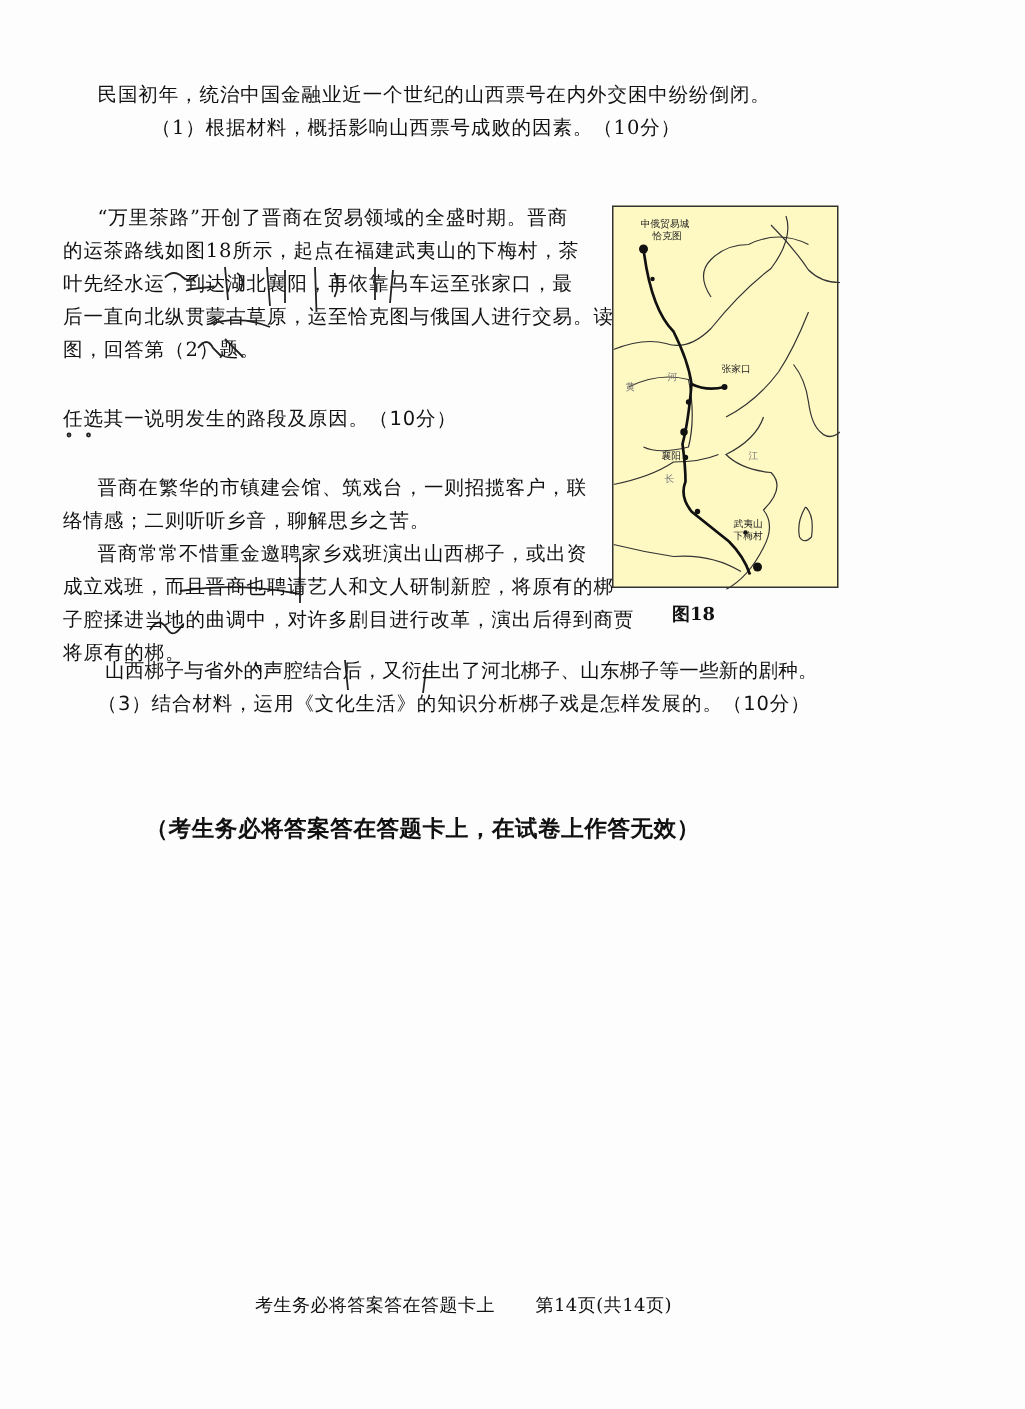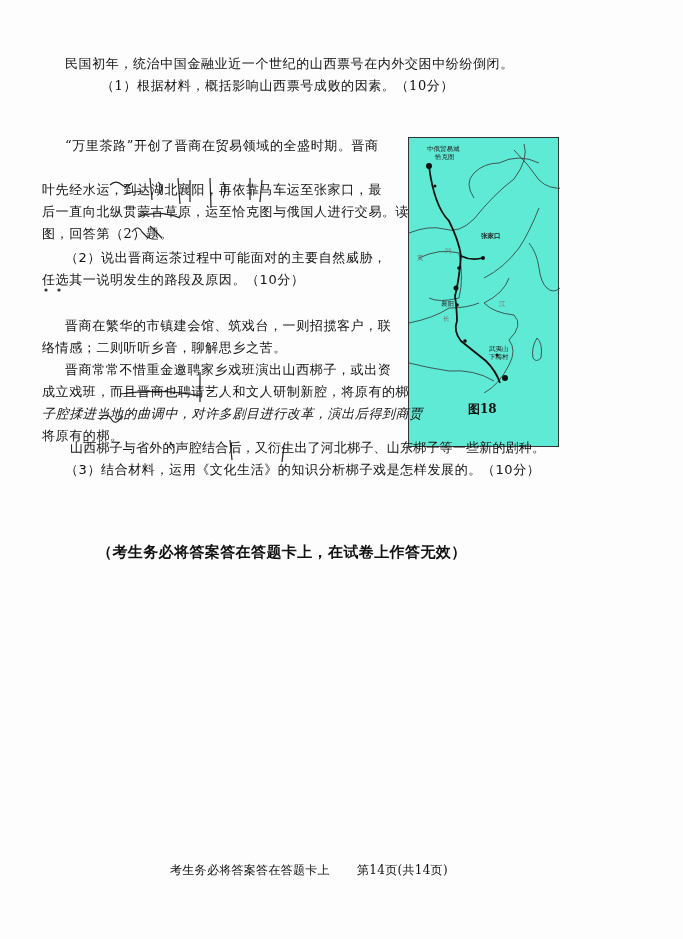--- a/index.html
+++ b/index.html
@@ -16,46 +16,46 @@
     .sans { font-family: "DejaVu Sans", "Liberation Sans", sans-serif; }
     .notice {
       position: absolute; left: 97px; top: 543px; font-size: 15px; font-weight: bold;
       letter-spacing: 0.4px; white-space: nowrap;
       font-family: "DejaVu Sans", "Liberation Sans", sans-serif;
     }
     .footer {
       position: absolute; top: 862px; font-size: 12px; white-space: nowrap; letter-spacing: 0.3px;
     }
     .map {
-      position: absolute; left: 408px; top: 137px; width: 151px; height: 310px;
-      border: 1.5px solid #333; background: #5eead4; box-sizing: border-box;
+      position: absolute; left: 408px; top: 137px; width: 151px; height: 255px;
+      border: 1.5px solid #333; background: #fef9c3; box-sizing: border-box;
     }
     .map svg { position: absolute; left: 0; top: 0; }
     .map-label {
       position: absolute; font-size: 6.5px; line-height: 7px; white-space: nowrap;
       font-family: "DejaVu Sans", "Liberation Sans", sans-serif; color: #222;
     }
     .fig-caption {
-      position: absolute; left: 468px; top: 401px; font-size: 12px; font-weight: bold;
+      position: absolute; left: 448px; top: 401px; font-size: 12px; font-weight: bold;
     }
     .scribble { position: absolute; pointer-events: none; }
   </style>
 </head>
 <body>
 
 <div class="page">
 
   <div class="line" style="left:65px; top:56px;">民国初年，统治中国金融业近一个世纪的山西票号在内外交困中纷纷倒闭。</div>
   <div class="line" style="left:65px; top:78px;margin-left:36px;">（1）根据材料，概括影响山西票号成败的因素。（10分）</div>
 
   <div class="line" style="left:65px; top:138px;">“万里茶路”开创了晋商在贸易领域的全盛时期。晋商</div>
+  <div class="line" style="left:42px; top:160px;">的运茶路线如图18所示，起点在福建武夷山的下梅村，茶</div>
   <div class="line" style="left:42px; top:182px;">叶先经水运，到达湖北襄阳，再依靠马车运至张家口，最</div>
   <div class="line" style="left:42px; top:204px;">后一直向北纵贯蒙古草原，运至恰克图与俄国人进行交易。读</div>
   <div class="line" style="left:42px; top:226px;">图，回答第（2）题。</div>
-  <div class="line sans" style="left:65px; top:250px;">（2）说出晋商运茶过程中可能面对的主要自然威胁，</div>
   <div class="line sans" style="left:42px; top:272px;">任选其一说明发生的路段及原因。（10分）</div>
 
   <svg class="scribble" width="683" height="939" style="left:0;top:0;">
     <g stroke="#222" stroke-width="1.2" fill="none">
       <path d="M110 185 q6 -6 12 0 q4 4 10 -2"></path>
       <path d="M125 193 l18 -2"></path>
       <path d="M150 178 l2 22 M158 182 q6 4 2 12"></path>
       <path d="M178 178 l2 26 M190 180 l0 22"></path>
       <path d="M210 178 l1 30 M223 182 q4 8 0 16"></path>
       <path d="M250 178 l0 22 M262 180 l-2 22"></path>
@@ -101,36 +101,36 @@
         <circle cx="50" cy="130" r="1.8"></circle>
         <circle cx="47" cy="150" r="2.5"></circle>
         <circle cx="48" cy="167" r="1.8"></circle>
         <circle cx="56" cy="203" r="1.8"></circle>
         <circle cx="88" cy="217" r="1.5"></circle>
         <circle cx="96" cy="240" r="3"></circle>
       </g>
     </svg>
     <div class="map-label" style="left:18px; top:8px;">中俄贸易城</div>
     <div class="map-label" style="left:26px; top:16px;">恰克图</div>
-    <div class="map-label" style="left:72px; top:95px;font-weight:bold;">张家口</div>
+    <div class="map-label" style="left:72px; top:105px;">张家口</div>
     <div class="map-label" style="left:32px; top:163px;">襄阳</div>
     <div class="map-label" style="left:80px; top:208px;">武夷山</div>
     <div class="map-label" style="left:80px; top:216px;">下梅村</div>
     <div class="map-label" style="left:8px; top:117px; color:#777;">黄</div>
     <div class="map-label" style="left:36px; top:110px; color:#777;">河</div>
     <div class="map-label" style="left:34px; top:178px; color:#777;">长</div>
     <div class="map-label" style="left:90px; top:163px; color:#777;">江</div>
   </div>
   <div class="fig-caption">图18</div>
 
   <div class="line" style="left:65px; top:318px;">晋商在繁华的市镇建会馆、筑戏台，一则招揽客户，联</div>
   <div class="line" style="left:65px; top:362px;">晋商常常不惜重金邀聘家乡戏班演出山西梆子，或出资</div>
   <div class="line" style="left:42px; top:340px;">络情感；二则听听乡音，聊解思乡之苦。</div>
   <div class="line" style="left:42px; top:384px;">成立戏班，而且晋商也聘请艺人和文人研制新腔，将原有的梆</div>
-  <div class="line" style="left:42px; top:406px;font-style:italic;">子腔揉进当地的曲调中，对许多剧目进行改革，演出后得到商贾</div>
+  <div class="line" style="left:42px; top:406px;">子腔揉进当地的曲调中，对许多剧目进行改革，演出后得到商贾</div>
   <div class="line" style="left:42px; top:428px;">将原有的梆。</div>
   <div class="line" style="left:70px; top:440px; letter-spacing:0.2px;">山西梆子与省外的声腔结合后，又衍生出了河北梆子、山东梆子等一些新的剧种。</div>
   <div class="line sans" style="left:65px; top:462px;">（3）结合材料，运用《文化生活》的知识分析梆子戏是怎样发展的。（10分）</div>
 
   <div class="notice">（考生务必将答案答在答题卡上，在试卷上作答无效）</div>
 
   <div class="footer" style="left:170px;">考生务必将答案答在答题卡上</div>
   <div class="footer" style="left:357px;">第14页(共14页)</div>
 </div>
 

